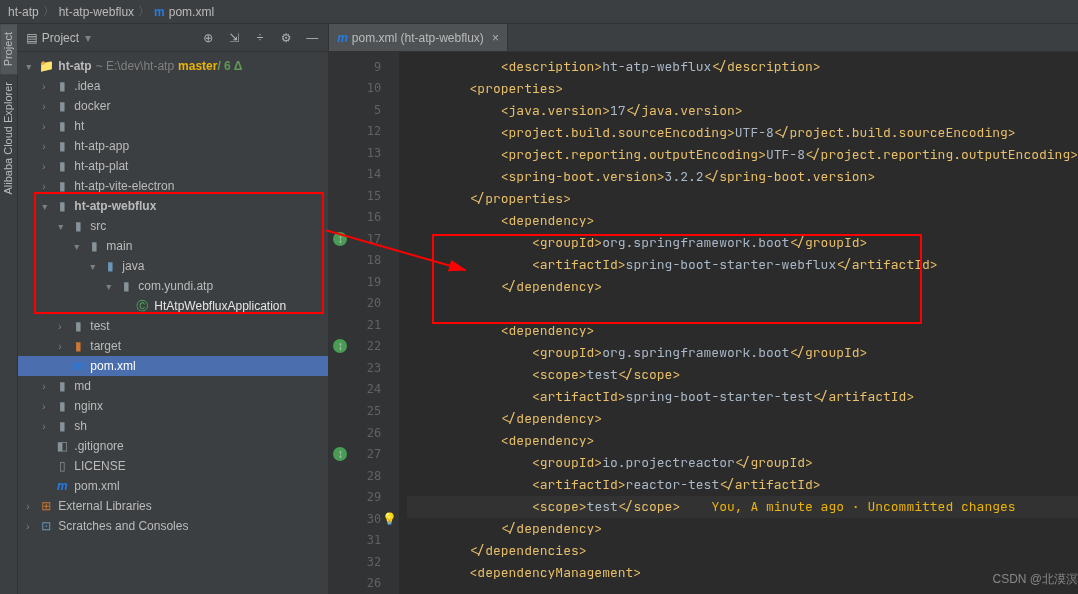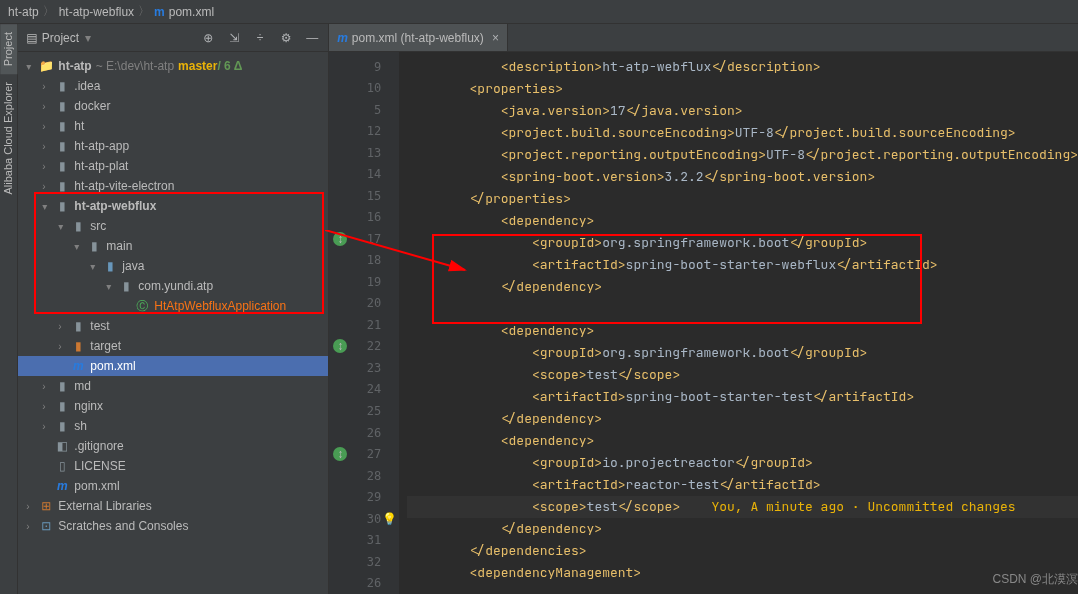--- a/index.html
+++ b/index.html
@@ -145,21 +145,21 @@
           <span class="label">java</span>
         </div>
         <div class="tree-row" style="padding-left: 88px;">
           <span class="arrow">▾</span>
           <span class="icon"><span class="folder-icon">▮</span></span>
           <span class="label">com.yundi.atp</span>
         </div>
         <div class="tree-row" style="padding-left: 104px;">
           <span class="arrow"> </span>
           <span class="icon"><span class="class-icon">Ⓒ</span></span>
-          <span class="label" style="color:#f97316;text-align:center;">HtAtpWebfluxApplication</span>
+          <span class="label" style="color:#e5e5e5;text-align:center;">HtAtpWebfluxApplication</span>
         </div>
         <div class="tree-row" style="padding-left: 40px;">
           <span class="arrow">›</span>
           <span class="icon"><span class="folder-icon">▮</span></span>
           <span class="label">test</span>
         </div>
         <div class="tree-row" style="padding-left: 40px;">
           <span class="arrow">›</span>
           <span class="icon"><span class="folder-icon orange">▮</span></span>
           <span class="label">target</span>

